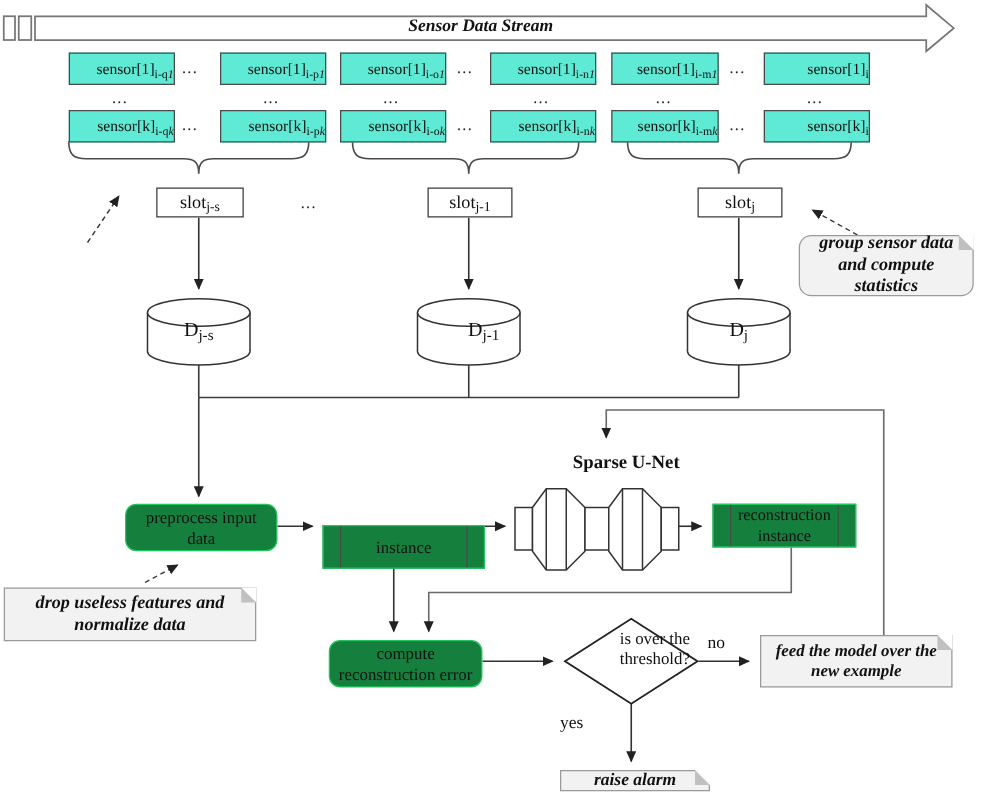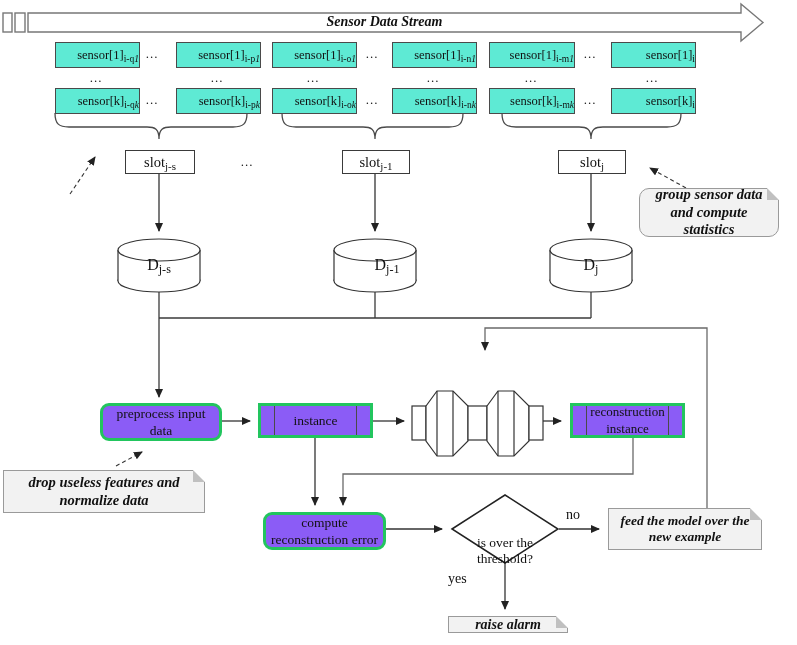--- a/index.html
+++ b/index.html
@@ -15,21 +15,21 @@
   .dots{width:26px;text-align:center;font-size:13px;letter-spacing:1px;color:#222;height:16px;line-height:16px;}
   .slot-box{height:22px;line-height:22px;border:1px solid #3a3a3a;background:#fff;
             text-align:center;font-size:14.5px;}
   .db-label{text-align:center;font-size:16px;}
   .note{background:#f2f2f2;border:1px solid #9a9a9a;text-align:center;
         font-weight:bold;font-style:italic;font-size:14.5px;line-height:1.22;
         display:flex;align-items:center;justify-content:center;box-sizing:border-box;}
   .note::after{content:"";position:absolute;top:-1px;right:-1px;width:0;height:0;
         border-style:solid;border-width:0 12px 12px 0;
         border-color:#fff #fff #c0c0c0 #c0c0c0;}
-  .flow-box{border:3px solid #22c55e;background:#8b5cf6;text-align:center;font-size:13.5px;
+  .flow-box{border:1px solid #22c55e;background:#15803d;text-align:center;font-size:13.5px;
         line-height:1.28;display:flex;align-items:center;justify-content:center;box-sizing:border-box;}
   .rounded{border-radius:9px;}
   .tape-line{position:absolute;top:0;bottom:0;width:1px;background:#4a4a4a;}
   .plain-lbl{text-align:left;font-size:14px;}
   .title-lbl{text-align:center;font-weight:bold;font-style:italic;font-size:14px;}
   .unet-lbl{text-align:center;font-weight:bold;font-size:15px;font-family:"Liberation Serif","DejaVu Serif",serif;}
 </style>
 </head>
 <body>
 
@@ -164,33 +164,34 @@
   <div class="abs txt db-label" style="left:335px;top:256px;width:80px;margin-left:12px;"><span>D</span><span class="sub">j-1</span></div>
   <div class="abs txt db-label" style="left:551px;top:256px;width:80px;"><span>D</span><span class="sub">j</span></div>
 
   <div class="abs txt note" style="left:639px;top:188px;width:140px;height:49px;padding:0 4px;border-radius:10px;">group sensor data and compute statistics</div>
   <div class="abs txt note" style="left:3px;top:470px;width:202px;height:43px;padding:0 19px;">drop useless features and normalize data</div>
   <div class="abs txt note" style="left:608px;top:508px;width:154px;height:42px;font-size:13.5px;padding:0 4px;">feed the model over the new example</div>
   <div class="abs txt note" style="left:448px;top:616px;width:120px;height:17px;font-size:14px;">raise alarm</div>
 
   <div class="abs txt flow-box rounded" style="left:100px;top:403px;width:122px;height:38px;padding:0 12px;">preprocess input data</div>
 
-  <div class="abs txt flow-box" style="left:258px;top:403px;width:115px;height:35px;">
+  <div class="abs txt flow-box" style="left:258px;top:420px;width:130px;height:35px;">
     <div class="tape-line" style="left:13px;"></div>
     <div class="tape-line" style="right:13px;"></div>
     <span>instance</span>
   </div>
 
+  <div class="abs txt unet-lbl" style="left:428px;top:362px;width:146px;">Sparse U-Net</div>
 
   <div class="abs txt flow-box" style="left:570px;top:403px;width:115px;height:35px;padding:0 15px;font-size:13px;">
     <div class="tape-line" style="left:13px;"></div>
     <div class="tape-line" style="right:13px;"></div>
     <span>reconstruction instance</span>
   </div>
 
   <div class="abs txt flow-box rounded" style="left:263px;top:512px;width:123px;height:38px;padding:0 2px;">compute reconstruction error</div>
 
-  <div class="abs txt" style="left:458px;top:503px;width:94px;text-align:center;font-size:13.5px;line-height:1.2;z-index:2;margin-top:32px;">is over the threshold?</div>
+  <div class="abs txt" style="left:458px;top:503px;width:94px;text-align:right;font-size:13.5px;line-height:1.2;z-index:2;">is over the threshold?</div>
 
   <div class="abs txt plain-lbl" style="left:566px;top:507px;width:32px;">no</div>
   <div class="abs txt plain-lbl" style="left:448px;top:571px;width:36px;">yes</div>
 
 </div>
 
 </body></html>

